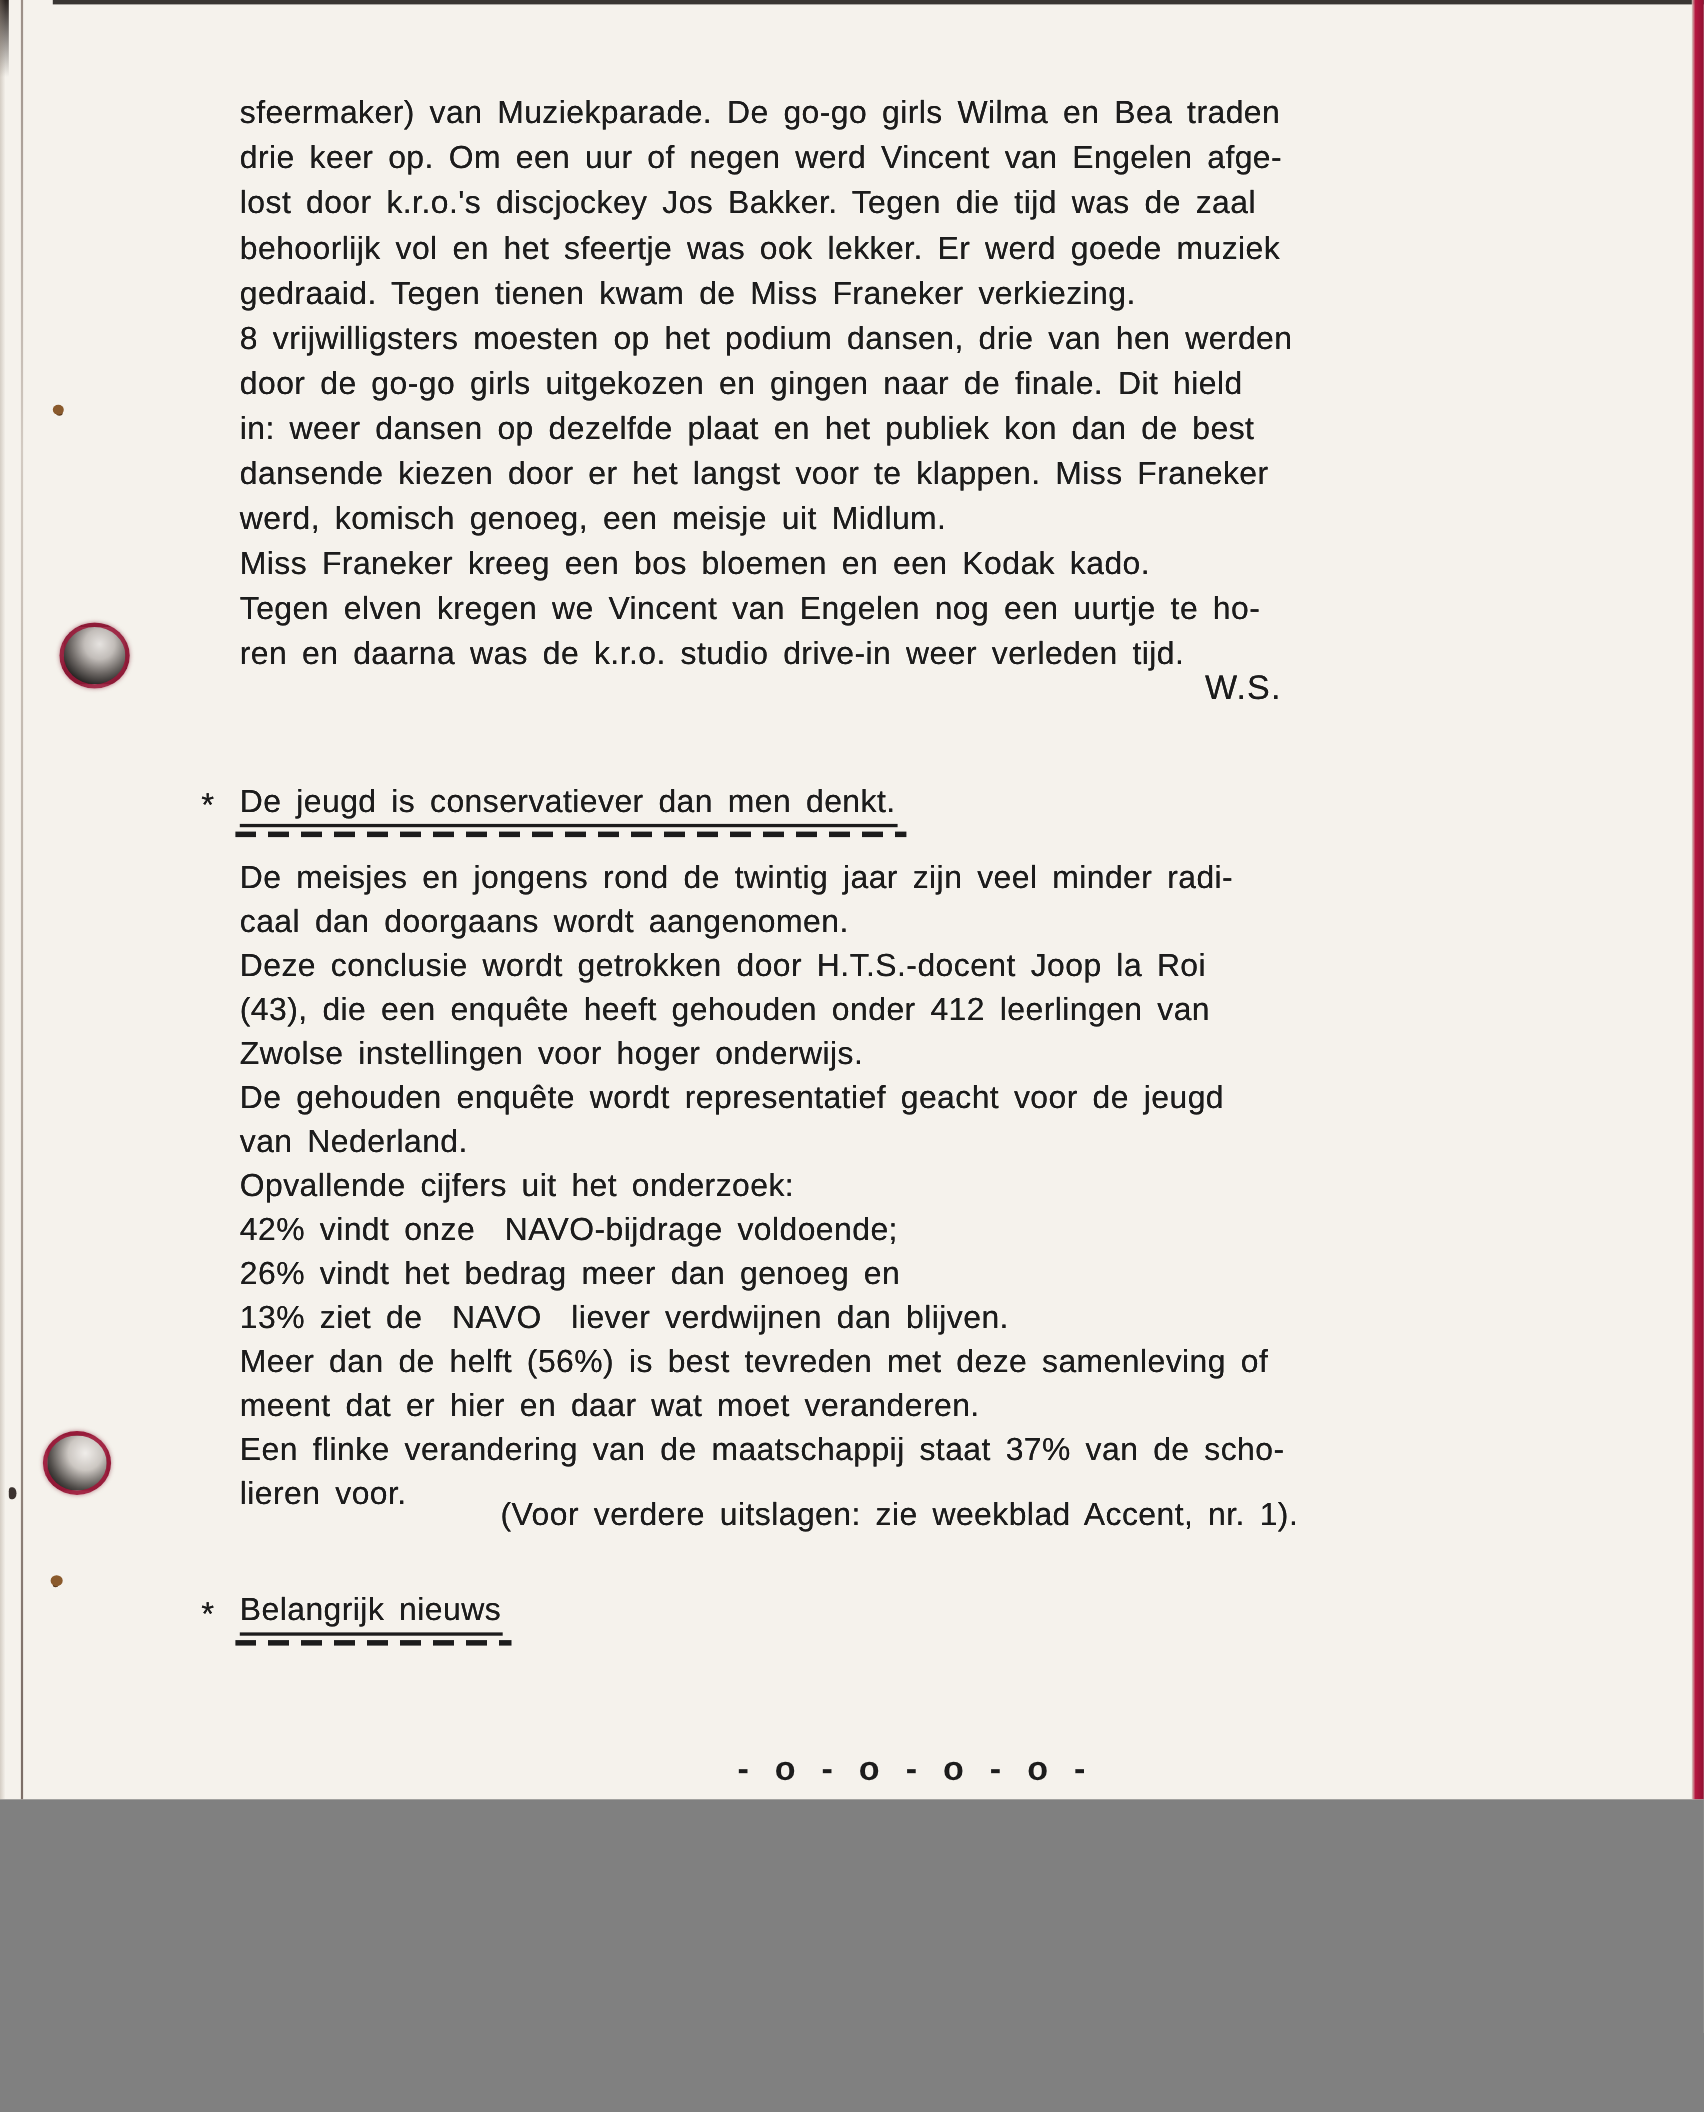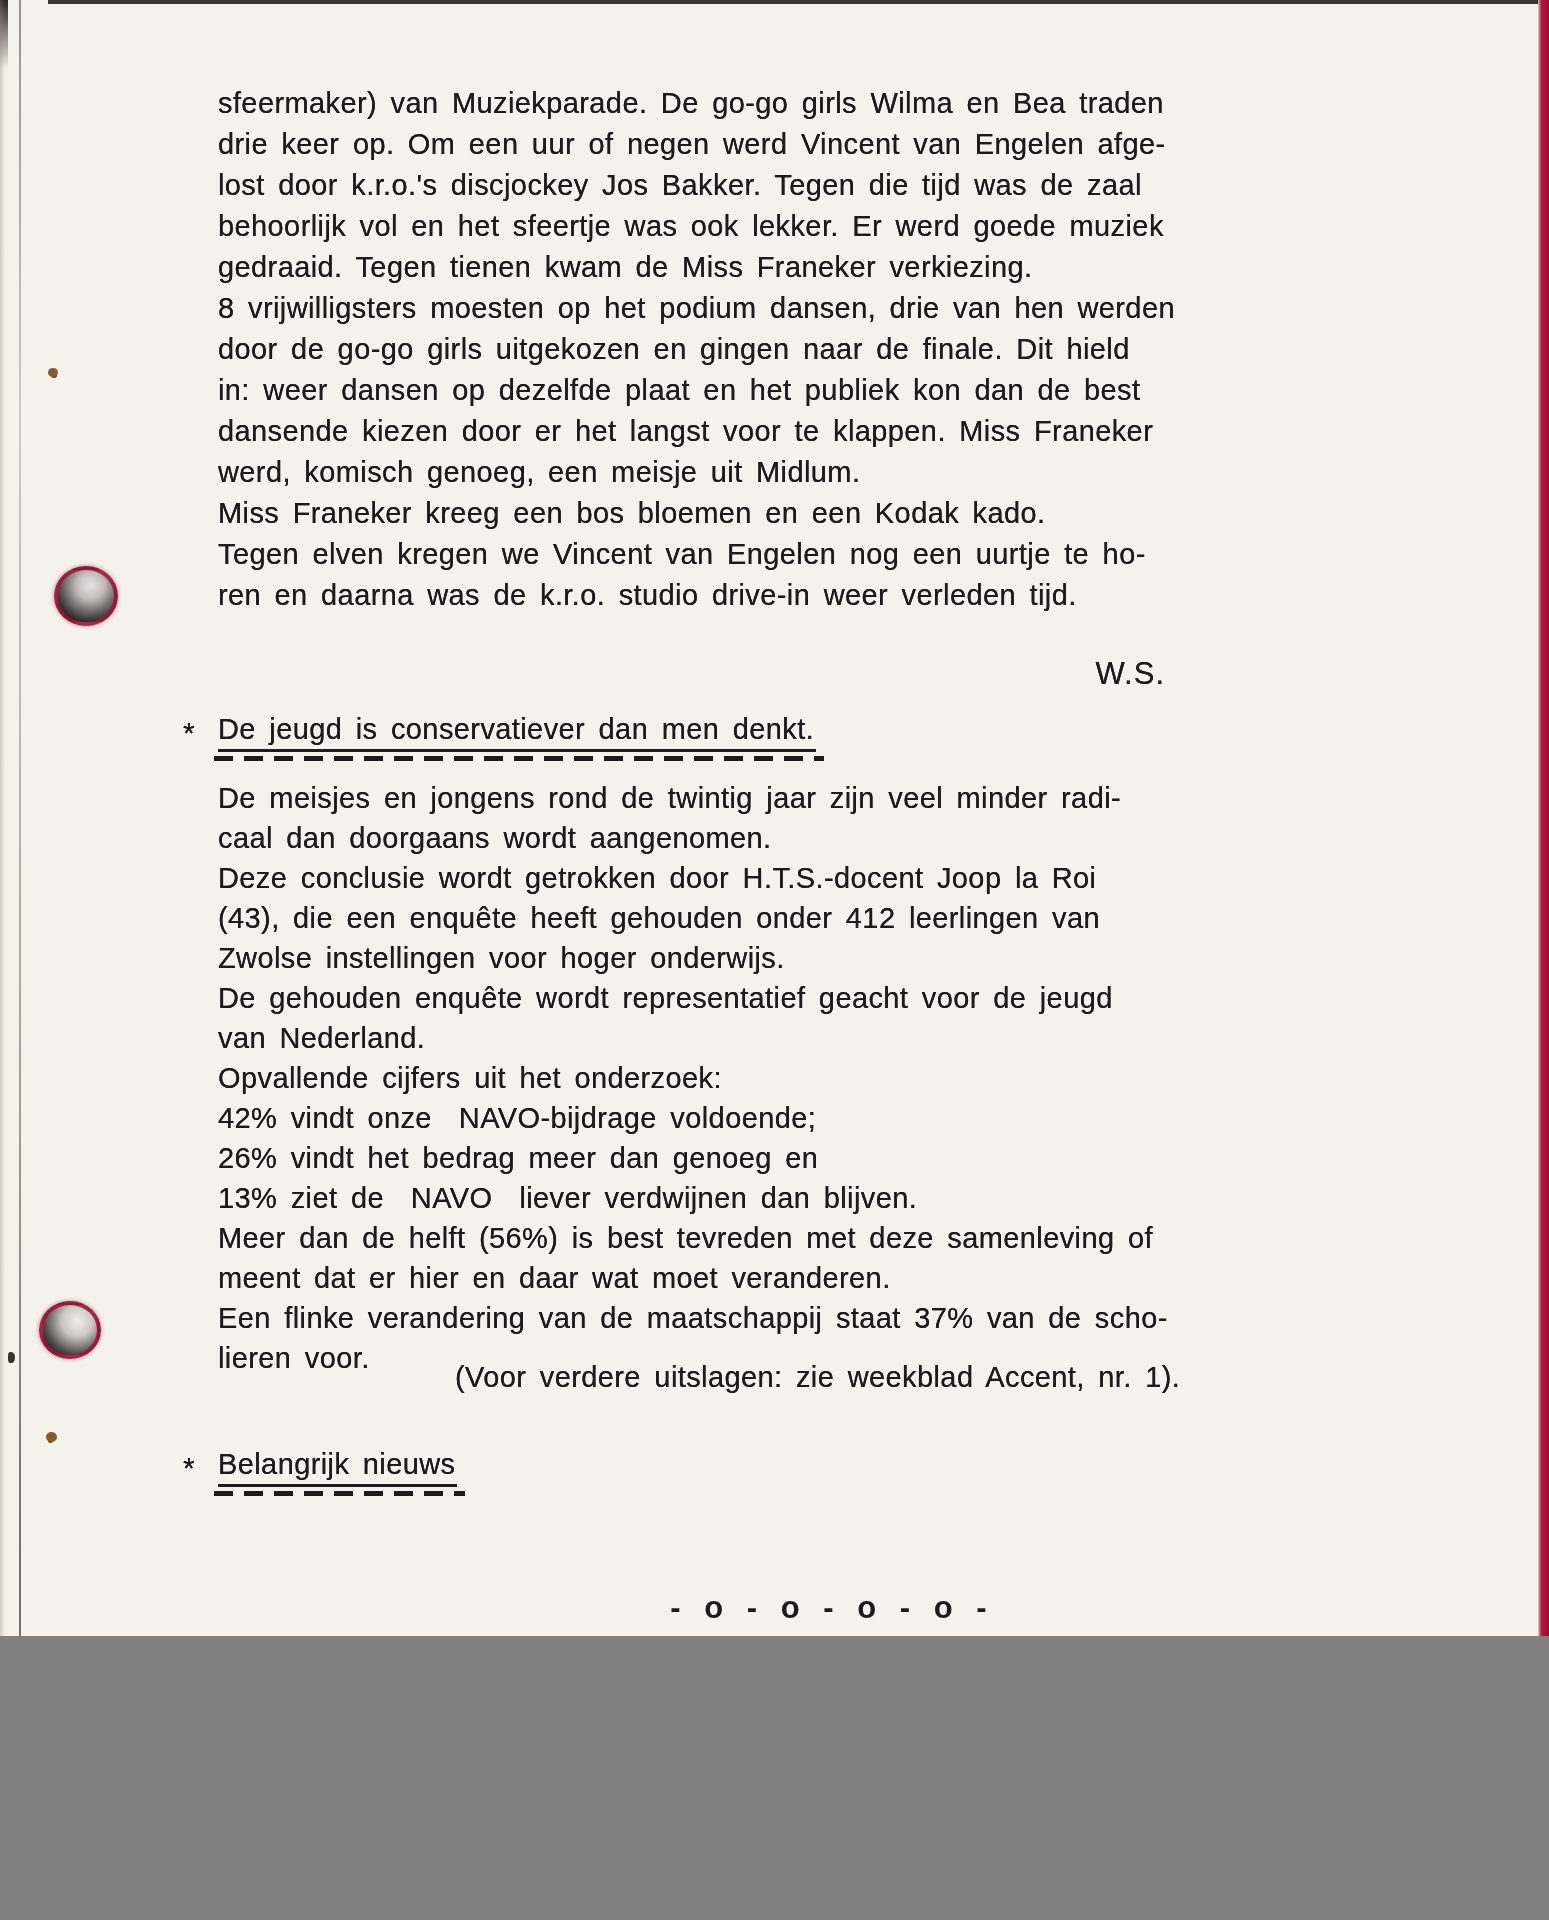--- a/index.html
+++ b/index.html
@@ -35,21 +35,21 @@
   .speck{position:absolute;border-radius:50%;background:#8a5a2c;}
   .speck.s1{left:48px;top:368px;width:10px;height:9px;box-shadow:1px 3px 0 -2px #5c3c1e;}
   .speck.s2{left:46px;top:1432px;width:11px;height:10px;box-shadow:-1px 4px 0 -3px #5c3c1e;}
   .speck.s3{left:8px;top:1352px;width:7px;height:11px;background:#3c3330;border-radius:40% 60% 60% 40%;}
   
   .tblock{position:absolute;left:218px;}
   .tline{white-space:pre;font-size:29px;line-height:41px;
     letter-spacing:.4px;word-spacing:5px;
     text-shadow:0 0 .6px currentColor;}
   .body1 .tline{line-height:40px;}
-  .sig{position:absolute;left:218px;top:656px;width:947px;text-align:right;
+  .sig{position:absolute;left:218px;top:607px;width:947px;text-align:right;
     font-size:31px;letter-spacing:1px;text-shadow:0 0 .6px currentColor;}
   .sec-head{position:absolute;left:183px;display:flex;align-items:flex-start;}
   .sec-head .marker{font-size:30px;width:20px;margin-right:15px;padding-top:4px;
     text-shadow:0 0 .6px currentColor;}
   .sec-title{display:inline-block;position:relative;font-size:29px;line-height:34px;
     letter-spacing:.4px;word-spacing:5px;border-bottom:3px solid #1c1c1c;padding:0 2px 3px 0;
     text-shadow:0 0 .6px currentColor;}
   .sec-title::after{content:"";position:absolute;left:-4px;right:-8px;bottom:-12px;height:5px;
     background:repeating-linear-gradient(90deg,#1c1c1c 0 19px,transparent 19px 30px);}
   .footnote{position:relative;margin-top:-21px;padding-left:237px;

